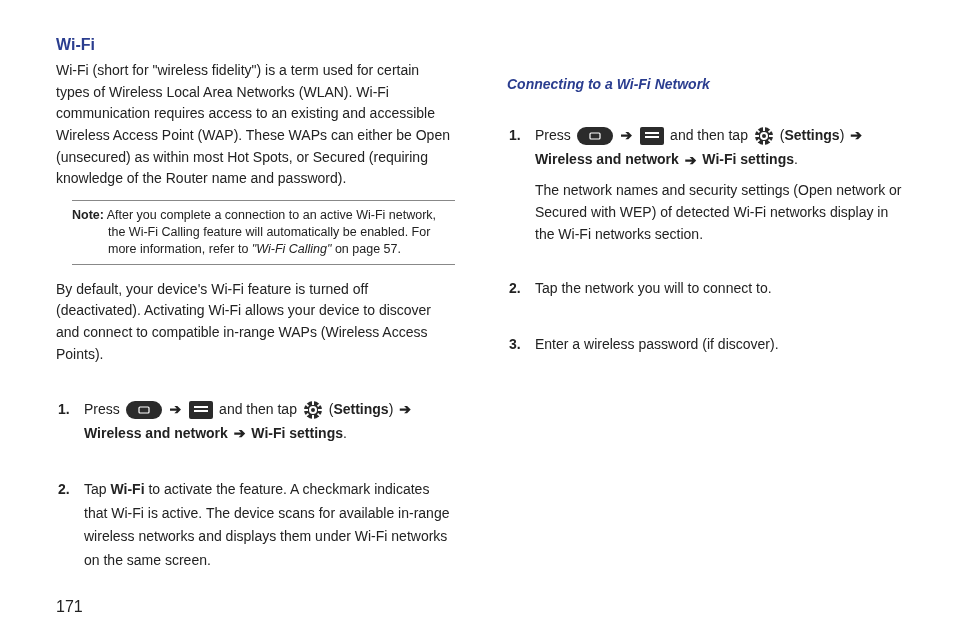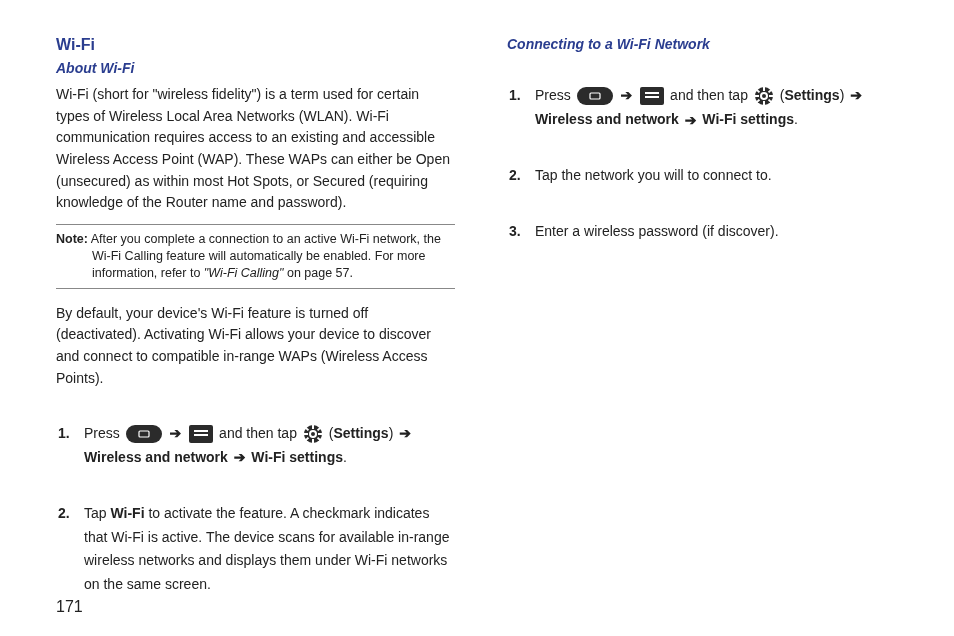--- a/index.html
+++ b/index.html
@@ -22,31 +22,32 @@
     font-size: 16px;
     font-weight: bold;
     margin-bottom: 6px;
   }
   h2 {
     color: #2a3d8f;
     font-style: italic;
     font-size: 14px;
     font-weight: bold;
     margin-bottom: 8px;
+    margin-top: 40px;
   }
   p {
     font-size: 14px;
     line-height: 1.55;
     margin-bottom: 10px;
   }
   .note-box {
     border-top: 1px solid #888;
     border-bottom: 1px solid #888;
     padding: 6px 0;
-    margin: 8px 0 14px 0;
+    margin: 8px 0 14px 16px;
     font-size: 12.5px;
     line-height: 1.35;
   }
   .note-box .note-label { font-weight: bold; }
   .note-box .note-body { display: block; padding-left: 36px; text-indent: -36px; }
   ol { list-style: none; padding-left: 28px; }
   ol li {
     font-size: 14px;
     line-height: 1.7;
     margin-bottom: 8px;
@@ -79,21 +80,20 @@
     font-size: 16px;
   }
   .step-body { display: block; margin-top: 32px; }
 </style>
 </head>
 <body>
 
 <div class="cols">
   <div class="col">
     <h1>Wi-Fi</h1>
-    <h2>About Wi-Fi</h2>
     <p>Wi-Fi (short for "wireless fidelity") is a term used for certain types of Wireless Local Area Networks (WLAN). Wi-Fi communication requires access to an existing and accessible Wireless Access Point (WAP). These WAPs can either be Open (unsecured) as within most Hot Spots, or Secured (requiring knowledge of the Router name and password).</p>
 
     <div class="note-box">
       <span class="note-body">
         <span class="note-label">Note:</span><span> After you complete a connection to an active Wi-Fi network, the Wi-Fi Calling feature will automatically be enabled. For more information, refer to </span><span class="i">"Wi-Fi Calling"</span><span>  on page 57.</span>
       </span>
     </div>
 
     <p>By default, your device's Wi-Fi feature is turned off (deactivated). Activating Wi-Fi allows your device to discover and connect to compatible in-range WAPs (Wireless Access Points).</p>
 
@@ -174,20 +174,21 @@
                   <rect x="3" y="13" width="2" height="4" transform="rotate(45 4 15)"></rect>
                   <rect x="15" y="3" width="2" height="4" transform="rotate(45 16 5)"></rect>
                 </g>
               </svg></span>
           (<span class="b">Settings</span>)
           <span class="arrow">➔</span>
           <span class="b">Wireless and network</span>
           <span class="arrow">➔</span>
           <span class="b">Wi-Fi settings</span>.
         </span>
+        <p style="margin-top:8px">The network names and security settings (Open network or Secured with WEP) of detected Wi-Fi networks display in the Wi-Fi networks section.</p>
       </li>
       <li>
         <span class="num">2.</span>
         <span class="step-body">Tap the network you will to connect to.</span>
       </li>
     </ol>
 
 
     <ol>
       <li>

